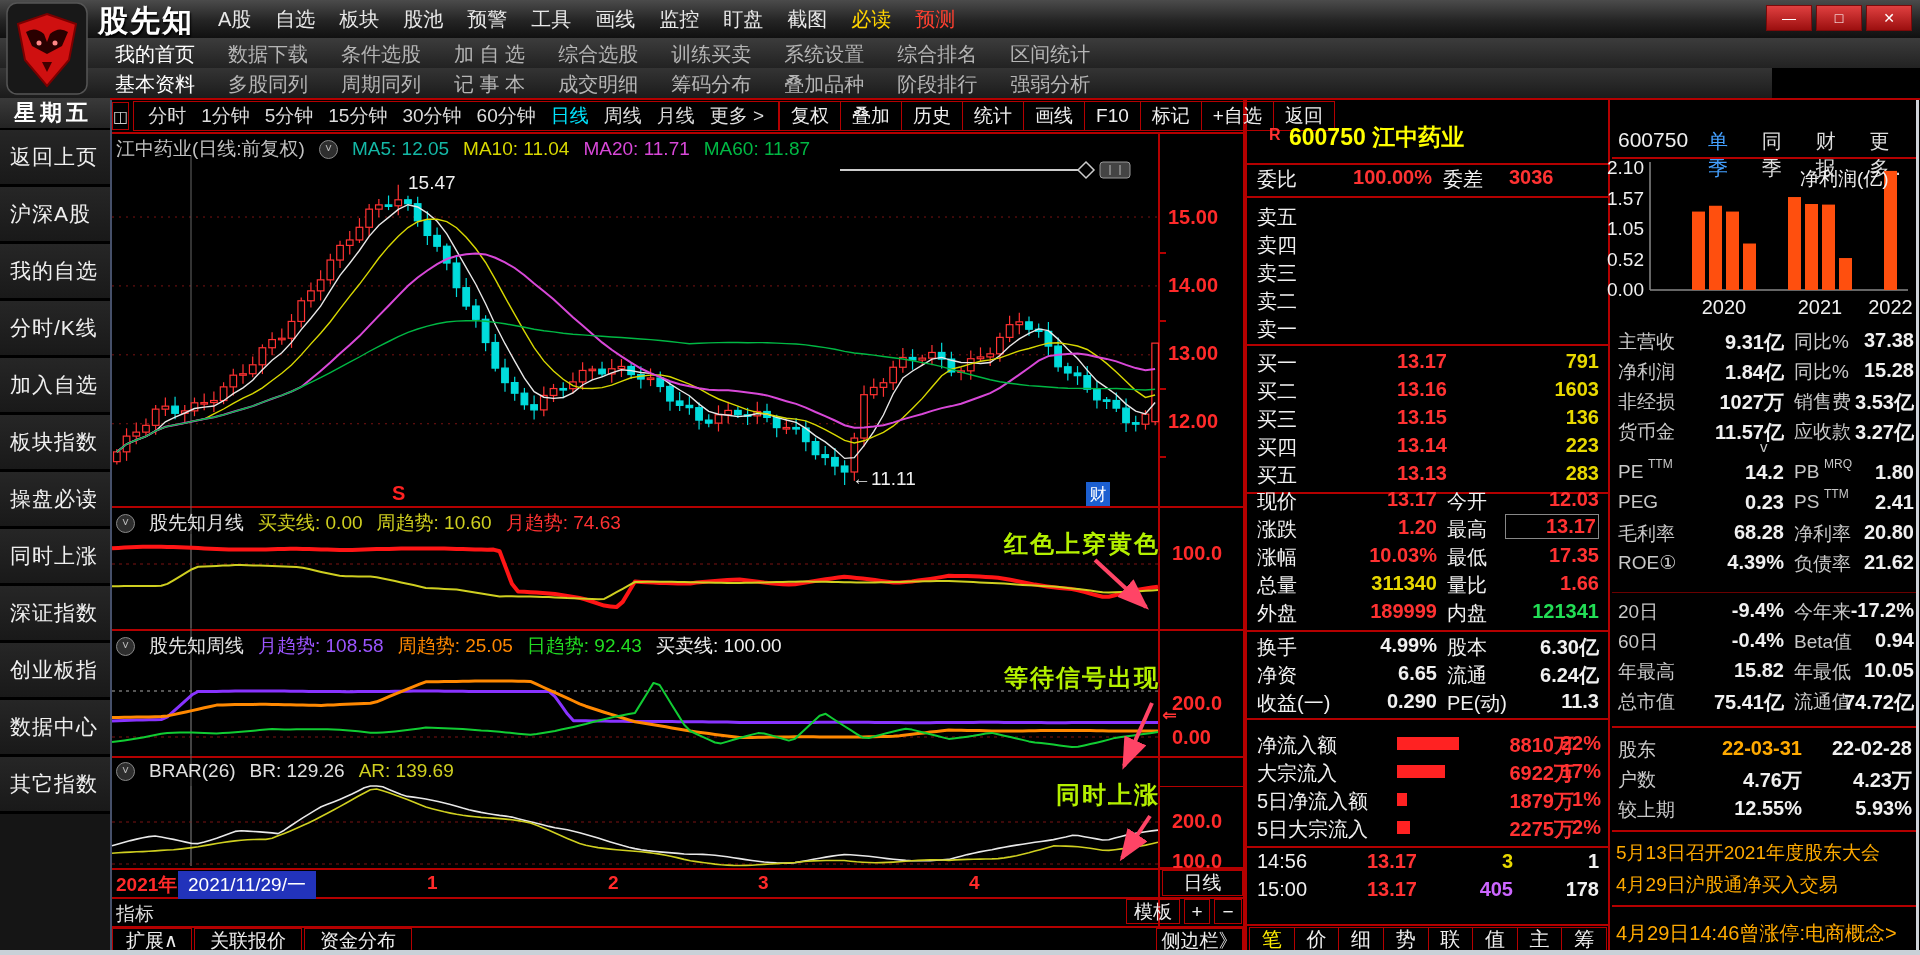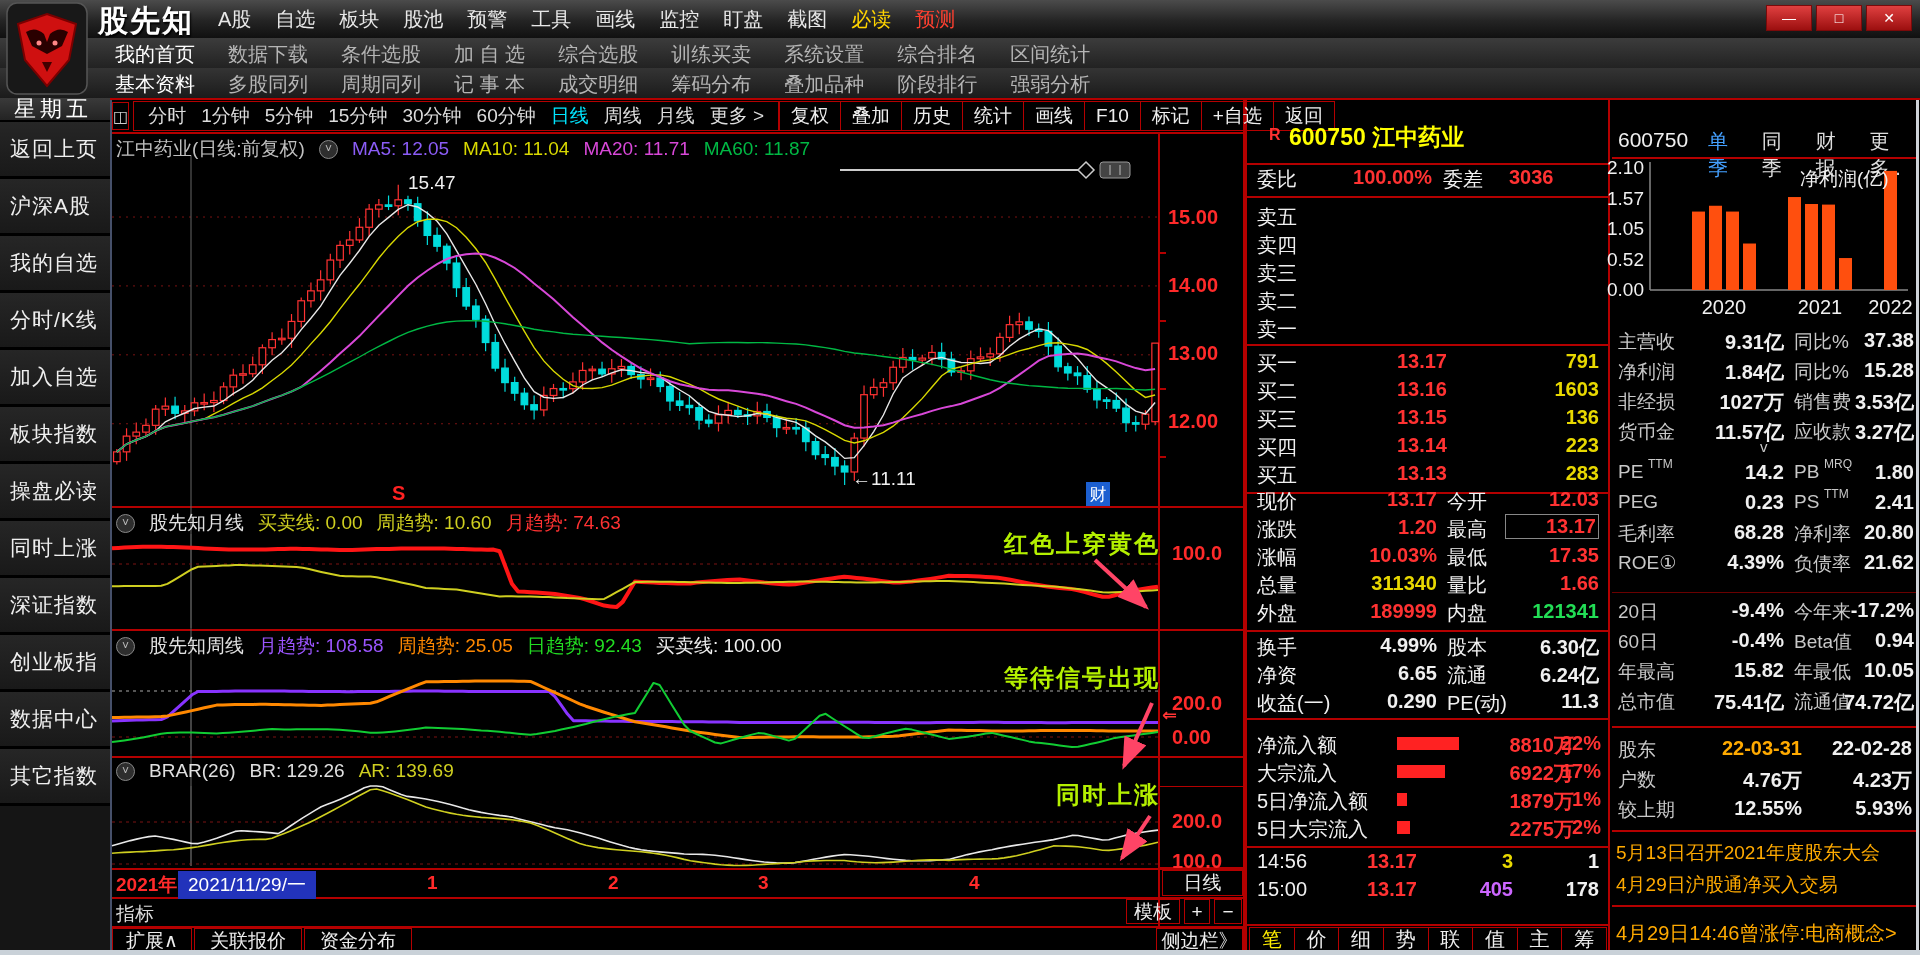--- a/index.html
+++ b/index.html
@@ -6,33 +6,33 @@
 html,body{background:#222;}
 #app{position:relative;width:1920px;height:955px;background:#000;overflow:hidden;
      font-family:"Liberation Sans","DejaVu Sans",sans-serif;color:#ddd;}
 .abs{position:absolute;}
 .hline{position:absolute;background:#b40000;height:2px;z-index:4;}
 .vline{position:absolute;background:#b40000;width:2px;z-index:4;}
 #titlebar{position:absolute;left:0;top:0;width:1920px;height:38px;
   background:linear-gradient(#4b4b4b,#242424 55%,#101010);z-index:6;}
 #menurow2{position:absolute;left:0;top:38px;width:1920px;height:30px;
   background:linear-gradient(#3c3c3c,#222);z-index:6;}
-#menurow3{position:absolute;left:0;top:68px;width:1920px;height:30px;
+#menurow3{position:absolute;left:0;top:68px;width:1772px;height:30px;
   background:linear-gradient(#343434,#1b1b1b);z-index:6;}
 .menu-item{font-size:20px;color:#e8e8e8;cursor:default;white-space:nowrap;}
 .menu2-item{font-size:20px;color:#b5b5b5;white-space:nowrap;}
 #app-title{position:absolute;left:98px;top:1px;font-size:30px;font-weight:bold;color:#fff;
   letter-spacing:2px;z-index:7;text-shadow:1px 2px 2px #000;}
 #logo{position:absolute;left:6px;top:2px;width:82px;height:93px;z-index:10;}
 #win-controls{position:absolute;right:8px;top:5px;display:flex;gap:4px;z-index:8;}
 .winbtn{width:46px;height:26px;background:linear-gradient(#e04040,#9c0f0f);border:1px solid #7a0a0a;
   color:#fff;display:flex;align-items:center;justify-content:center;font-size:14px;cursor:pointer;}
 #sidebar{position:absolute;left:0;top:98px;width:110px;height:857px;background:#151515;z-index:6;}
-.side-header{height:24px;background:linear-gradient(#3a3a3a,#232323);color:#fff;font-size:22px;
-  font-weight:normal;display:flex;align-items:center;padding-left:14px;letter-spacing:4px;border-bottom:2px solid #000;}
+.side-header{height:32px;background:linear-gradient(#3a3a3a,#232323);color:#fff;font-size:22px;
+  font-weight:bold;display:flex;align-items:center;padding-left:14px;letter-spacing:4px;border-bottom:2px solid #000;}
 .side-item{height:57px;color:#f0f0f0;font-size:21px;display:flex;align-items:center;padding-left:10px;
   background:linear-gradient(#262626,#191919);border-bottom:3px solid #000;cursor:pointer;letter-spacing:1px;}
 #toolbar{position:absolute;left:112px;top:100px;width:1131px;height:32px;display:flex;align-items:center;z-index:6;}
 .tb-split{width:26px;height:28px;border:1px solid #b40000;color:#ccc;display:flex;align-items:center;
   justify-content:center;font-size:16px;margin-right:4px;}
 #tb-periods{display:flex;align-items:center;gap:15px;border:1px solid #b40000;height:30px;padding:0 14px;}
 .tb-period{font-size:19px;color:#ddd;cursor:pointer;white-space:nowrap;}
 .tb-period.active{color:#00e5ff;}
 #tb-actions{display:flex;margin-left:auto;height:30px;}
 .tb-action{border:1px solid #b40000;border-left-width:0;font-size:19px;color:#eee;display:flex;
@@ -443,21 +443,21 @@
         <div class="tb-action">F10</div>
         <div class="tb-action">标记</div>
         <div class="tb-action">+自选</div>
         <div class="tb-action">返回</div>
       </div>
   </div>
 
   <div id="main-header" class="phdr" style="left:116px;top:136px;">
       <span style="color: rgb(192, 192, 192);">江中药业(日线:前复权)</span>
       <span class="collapse-ic">˅</span>
-      <span style="color: #8b5cf6;">MA5: 12.05</span>
+      <span style="color: #14b8a6;">MA5: 12.05</span>
       <span style="color: rgb(216, 216, 0);">MA10: 11.04</span>
       <span style="color: rgb(216, 72, 216);">MA20: 11.71</span>
       <span style="color: rgb(0, 184, 68);">MA60: 11.87</span>
     </div>
   <div id="p2-header" class="phdr" style="left:116px;top:510px;">
       <span class="collapse-ic">˅</span>
       <span style="color: rgb(224, 224, 224);">股先知月线</span>
       <span style="color: rgb(207, 207, 32);">买卖线: 0.00</span>
       <span style="color: rgb(207, 207, 32);">周趋势: 10.60</span>
       <span style="color: rgb(255, 50, 50);">月趋势: 74.63</span>

